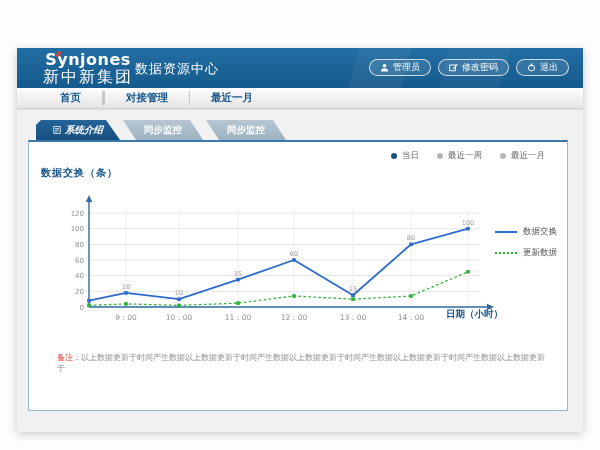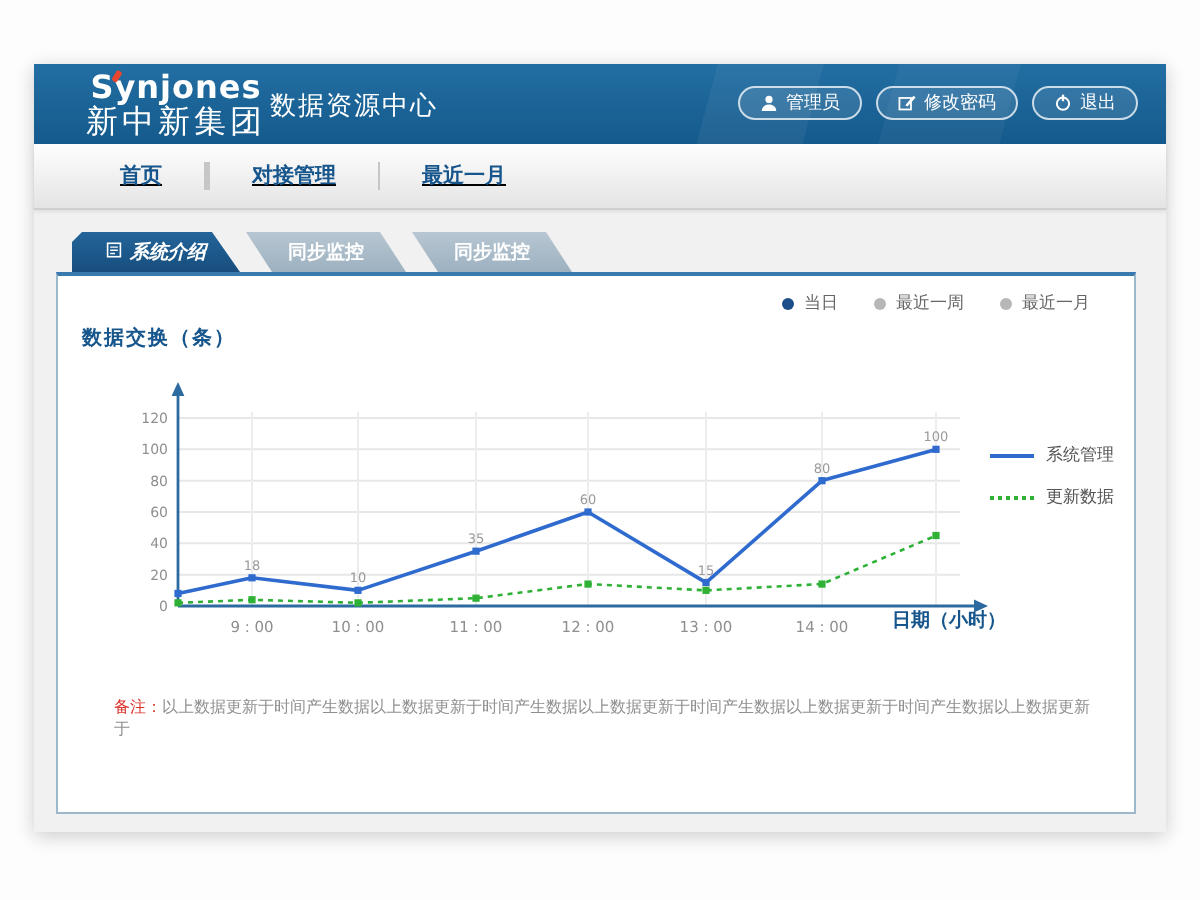--- a/index.html
+++ b/index.html
@@ -1,40 +1,40 @@
 <!DOCTYPE html>
 <html><head>
 <meta charset="utf-8">
 <style>
   * { margin:0; padding:0; box-sizing:border-box; }
   html,body { width:600px; height:450px; }
   body { font-family:"DejaVu Sans","Liberation Sans",sans-serif; background:#fdfdfd; position:relative; overflow:hidden; }
 
-  .page { position:absolute; left:17px; top:32px; width:566px; height:384px;
+  .page { position:absolute; left:17px; top:48px; width:566px; height:384px;
           background:#f1f1f1; box-shadow:0 2px 9px rgba(0,0,0,.20); }
 
   
   .header { position:relative; height:40px; background:linear-gradient(#226ea3,#155a8c); overflow:hidden; }
   .header::after { content:''; position:absolute; right:0; top:0; bottom:0; width:65%; pointer-events:none;
     background:linear-gradient(105deg, transparent 38%, rgba(255,255,255,.05) 38%, rgba(255,255,255,.05) 52%,
       transparent 52%, transparent 62%, rgba(255,255,255,.04) 62%, rgba(255,255,255,.04) 78%, transparent 78%); }
   .logo { position:absolute; left:26px; top:4px; text-align:center; color:#fff; line-height:1.05; }
   .logo-word { font-size:16px; font-weight:bold; letter-spacing:.5px; position:relative; display:inline-block; }
   .logo-accent { position:absolute; left:12px; top:-1px; width:2.5px; height:6px; background:#e8452f; transform:rotate(32deg); border-radius:1px; }
   .logo-sub { font-size:16px; font-weight:normal; letter-spacing:2px; }
   .app-title { position:absolute; left:118px; top:12px; color:#fff; font-size:13px; letter-spacing:1px; }
   .hdr-buttons { position:absolute; right:14px; top:11px; display:flex; gap:7px; }
   .hdr-btn { display:flex; align-items:center; gap:4px; color:#fff; font-size:9px;
              border:1px solid rgba(255,255,255,.75); background:rgba(255,255,255,.10);
              border-radius:9px; padding:2px 10px; height:17px; cursor:pointer; }
   .hdr-btn svg { display:block; }
 
   
-  .nav { height:33px; background:linear-gradient(#fefefe,#e4e4e4); border-bottom:1px solid #cfcfcf;
-         display:flex; align-items:center; padding-left:22px; box-shadow:0 1px 2px rgba(0,0,0,.08);text-decoration:underline; }
+  .nav { height:21px; background:linear-gradient(#fefefe,#e4e4e4); border-bottom:1px solid #cfcfcf;
+         display:flex; align-items:center; padding-left:22px; box-shadow:0 1px 2px rgba(0,0,0,.08); }
   .nav-item { font-size:10.5px; font-weight:bold; color:#17568c; padding:0 21px; cursor:pointer; white-space:nowrap; }
   .nav-sep { width:1px; height:14px; background:#c6c6c6; }
 
   
   .tabs { display:flex; margin:11px 0 0 19px; height:20px; }
   .tab { height:20px; display:flex; align-items:center; justify-content:center; gap:4px;
          color:#fff; font-size:9.5px; font-weight:bold; cursor:pointer; }
   .tab-active { width:84px; background:linear-gradient(#236499,#174e7e);
         clip-path:polygon(0 100%, 0 5px, 5px 0, calc(100% - 14px) 0, 100% 100%);font-style:italic; }
   .tab-inactive { width:80px; margin-left:3px; background:linear-gradient(#b7c6d2,#9db1c0);
@@ -213,21 +213,21 @@
         <rect x="296.2" y="113.367" width="3.6" height="3.6" fill="#2eb135"></rect>
         <rect x="354.2" y="110.2338" width="3.6" height="3.6" fill="#2eb135"></rect>
         <rect x="411.2" y="85.9515" width="3.6" height="3.6" fill="#2eb135"></rect>
       </svg>
 
     <div class="chart-xlabel">日期（小时）</div>
 
     <div class="series-legend">
       <div class="legend-row">
         <span class="sample sample-solid"></span>
-        <span>系统管理</span>
+        <span>数据交换</span>
       </div>
       <div class="legend-row">
         <span class="sample sample-dashed"></span>
         <span>更新数据</span>
       </div>
     </div>
 
     <div class="note">
       <span class="note-label">备注：</span><span>以上数据更新于时间产生数据以上数据更新于时间产生数据以上数据更新于时间产生数据以上数据更新于时间产生数据以上数据更新于</span>
     </div>

